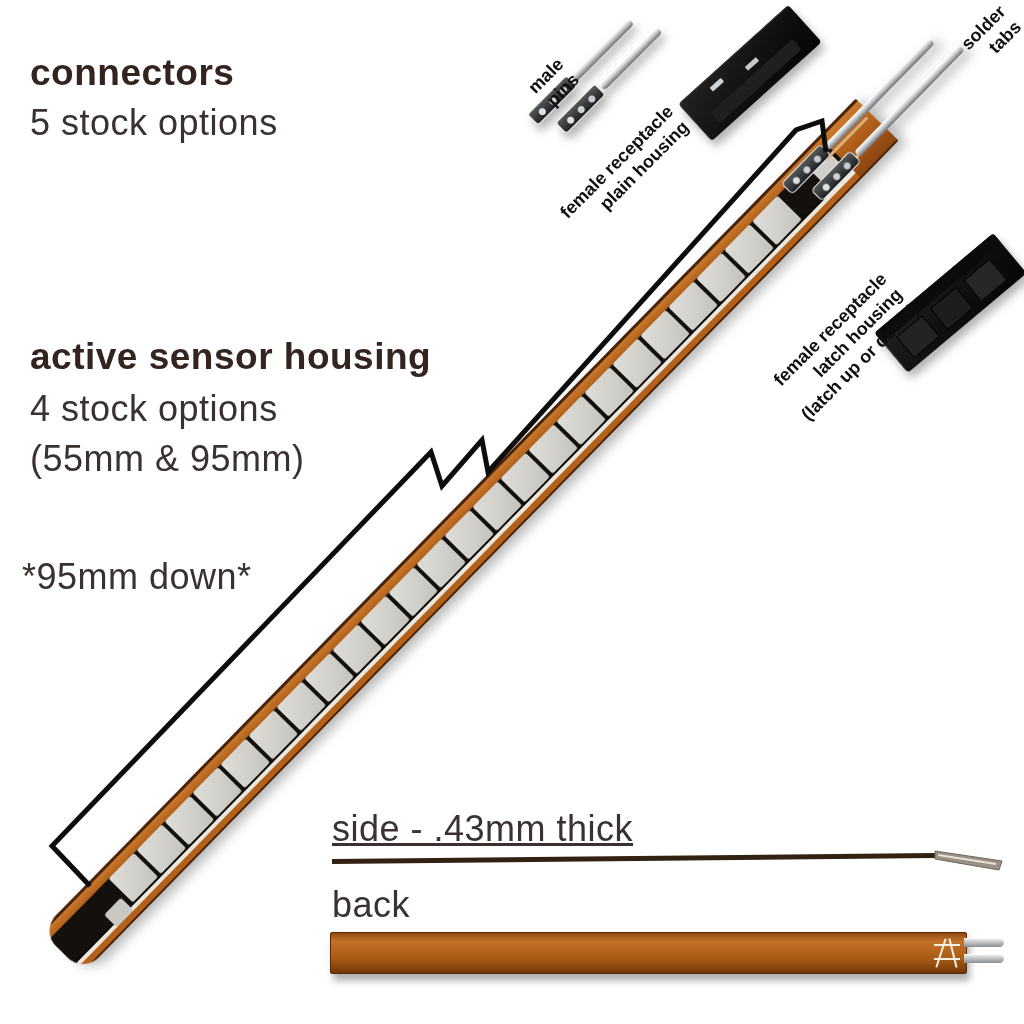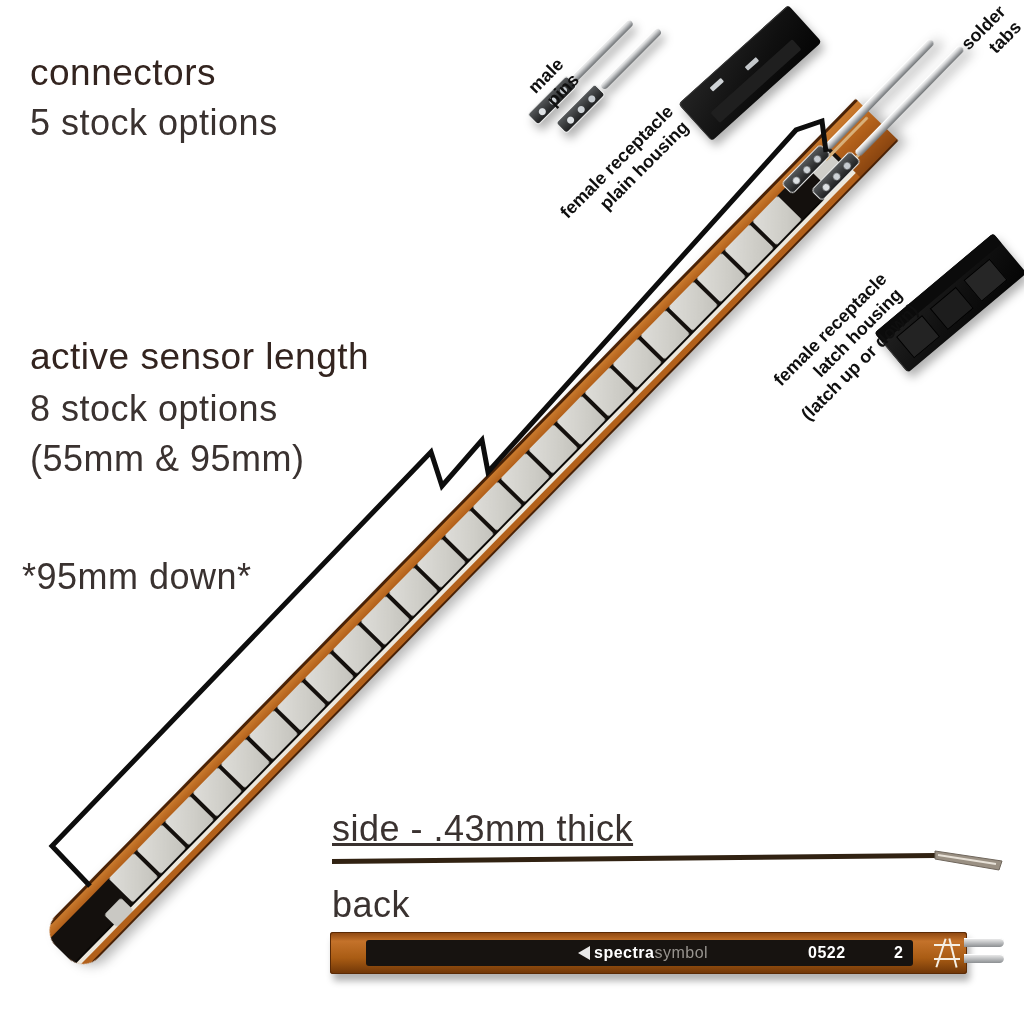--- a/index.html
+++ b/index.html
@@ -7,21 +7,21 @@
     --pad_grey:#d4d3ce; --channel_black:#14100d; --cream:#ece7dc;
     --text_dark:#33241f; --text_body:#3a3230; --label_black:#0f0f0f;
     --metal_light:#f3f4f4; --metal_dark:#7e8184;
   }
   *{margin:0;padding:0;box-sizing:border-box;}
   html,body{width:1024px;height:1024px;}
   body{font-family:"Liberation Sans", sans-serif; background:#ffffff; position:relative; overflow:hidden;}
   .abs{position:absolute;}
 
   
-  .h-title{font-size:37px;font-weight:400;color:var(--text_dark);letter-spacing:.5px;}
+  .h-title{font-size:37px;font-weight:700;color:var(--text_dark);letter-spacing:.5px;}
   .h-line{font-size:36px;font-weight:400;color:var(--text_body);letter-spacing:.5px;text-align:right;}
 
   
   .rlabel{font-size:18px;font-weight:700;color:var(--label_black);line-height:22px;
           text-align:right;transform:rotate(-45deg);}
 
   
   .photo-shadow{filter:drop-shadow(4px 6px 5px rgba(0,0,0,.30));}
   .pin{position:absolute;height:16px;}
   .crimp{position:absolute;left:0;top:0;width:56px;height:16px;border:1px solid #e8e9e9;border-radius:4px;
@@ -123,22 +123,22 @@
     <span style="position:absolute;left:102px;top:17px;width:34px;height:28px;background:#262626;border:1px solid #000;"></span>
   </div>
 </div>
 
 <div class="abs rlabel" style="left:690px;top:345px;width:245px;">
   <span>female receptacle</span><br>
   <span>latch housing</span><br>
   <span>(latch up or down)</span>
 </div>
 
-<div class="abs h-title" style="left:30px;top:336px;">active sensor length</div>
-<div class="abs h-line" style="left:30px;top:388px;">8 stock options</div>
+<div class="abs h-title" style="left:30px;top:336px;">active sensor housing</div>
+<div class="abs h-line" style="left:30px;top:388px;">4 stock options</div>
 <div class="abs h-line" style="left:30px;top:438px;">(55mm &amp; 95mm)</div>
 <div class="abs h-line" style="left:22px;top:556px;">*95mm down*</div>
 
 <div id="sensor" class="abs">
   <div id="sensor-body">
     <div class="row-edge-t"></div>
     <div class="row-orange-t"></div>
     <div class="row-channel"></div>
     <div class="row-line"></div>
     <div class="row-cream"></div>
@@ -192,26 +192,20 @@
 
   <polygon points="332,859 935,853 935,858 332,864" fill="#312212"></polygon>
   <polygon points="935,851 1002,861 999,870 935,859" fill="#9a9083" stroke="#6f665c" stroke-width="1"></polygon>
   <line x1="938" y1="855" x2="996" y2="864" stroke="#e8e2d8" stroke-width="2"></line>
 </svg>
 
 <div class="abs h-line" style="left:332px;top:808px;text-decoration:underline;">side - .43mm thick</div>
 <div class="abs h-line" style="left:332px;top:884px;">back</div>
 
 <div id="back-strip" class="abs">
-  <div id="back-band">
-    <span class="tri-left" style="left:212px;top:6px;"></span>
-    <span class="band-text" style="left:228px;"><b>spectra</b><span style="color:#98948f;font-weight:400;">symbol</span></span>
-    <span class="band-text" style="left:442px;">0522</span>
-    <span class="band-text" style="left:528px;">2</span>
-  </div>
 
   <span class="hatch" style="left:610px;top:6px;width:2px;height:30px;transform:rotate(18deg);"></span>
   <span class="hatch" style="left:622px;top:6px;width:2px;height:30px;transform:rotate(-14deg);"></span>
   <span class="hatch" style="left:604px;top:12px;width:26px;height:2px;"></span>
   <span class="hatch" style="left:604px;top:26px;width:26px;height:2px;"></span>
 
   <span class="back-pin" style="left:634px;top:6px;width:40px;"></span>
   <span class="back-pin" style="left:634px;top:22px;width:40px;"></span>
 </div>
 

